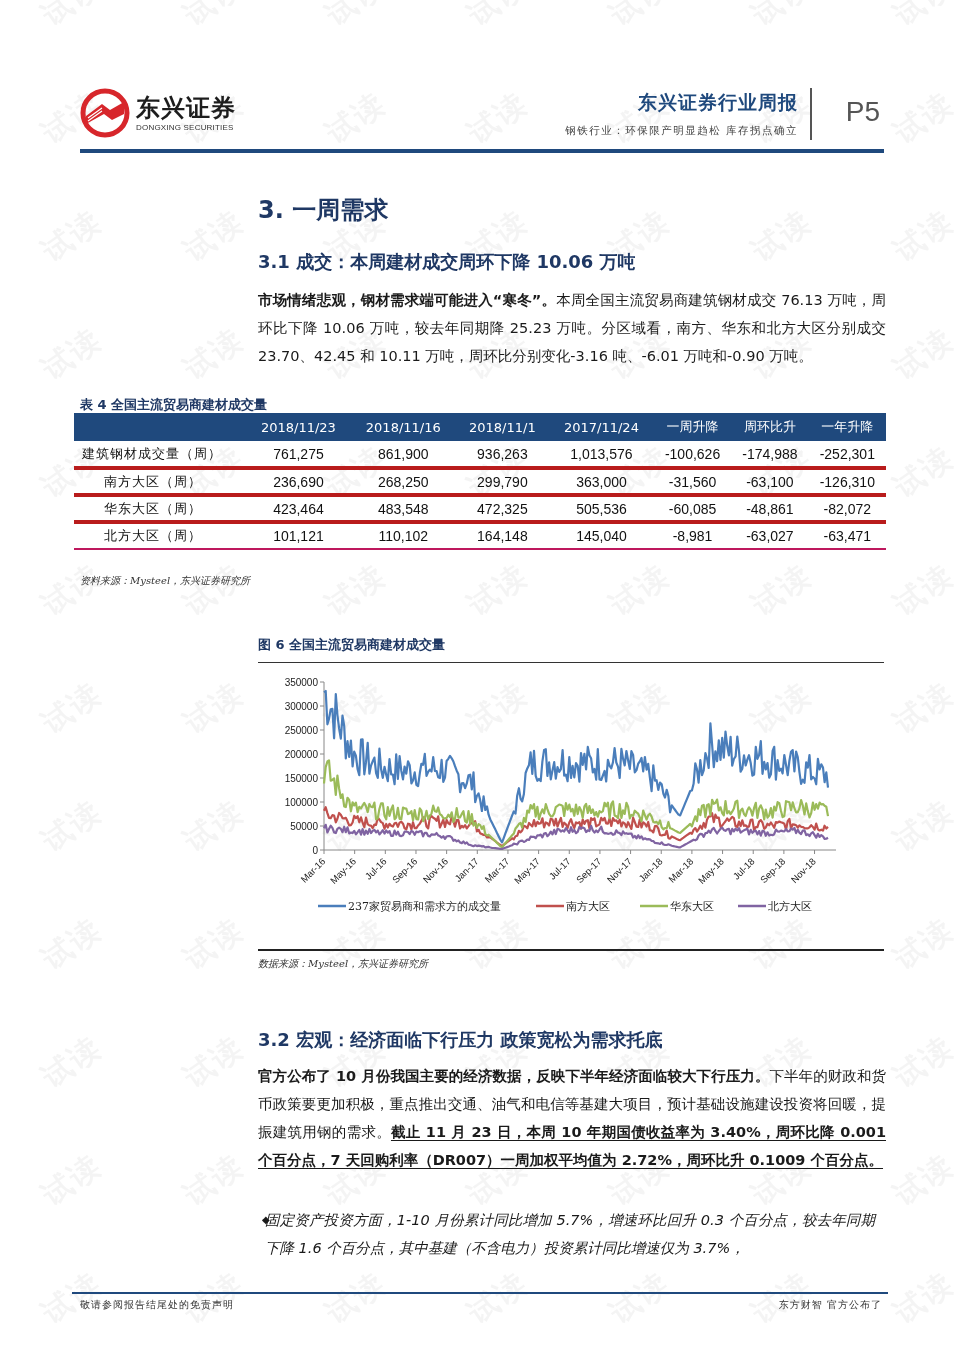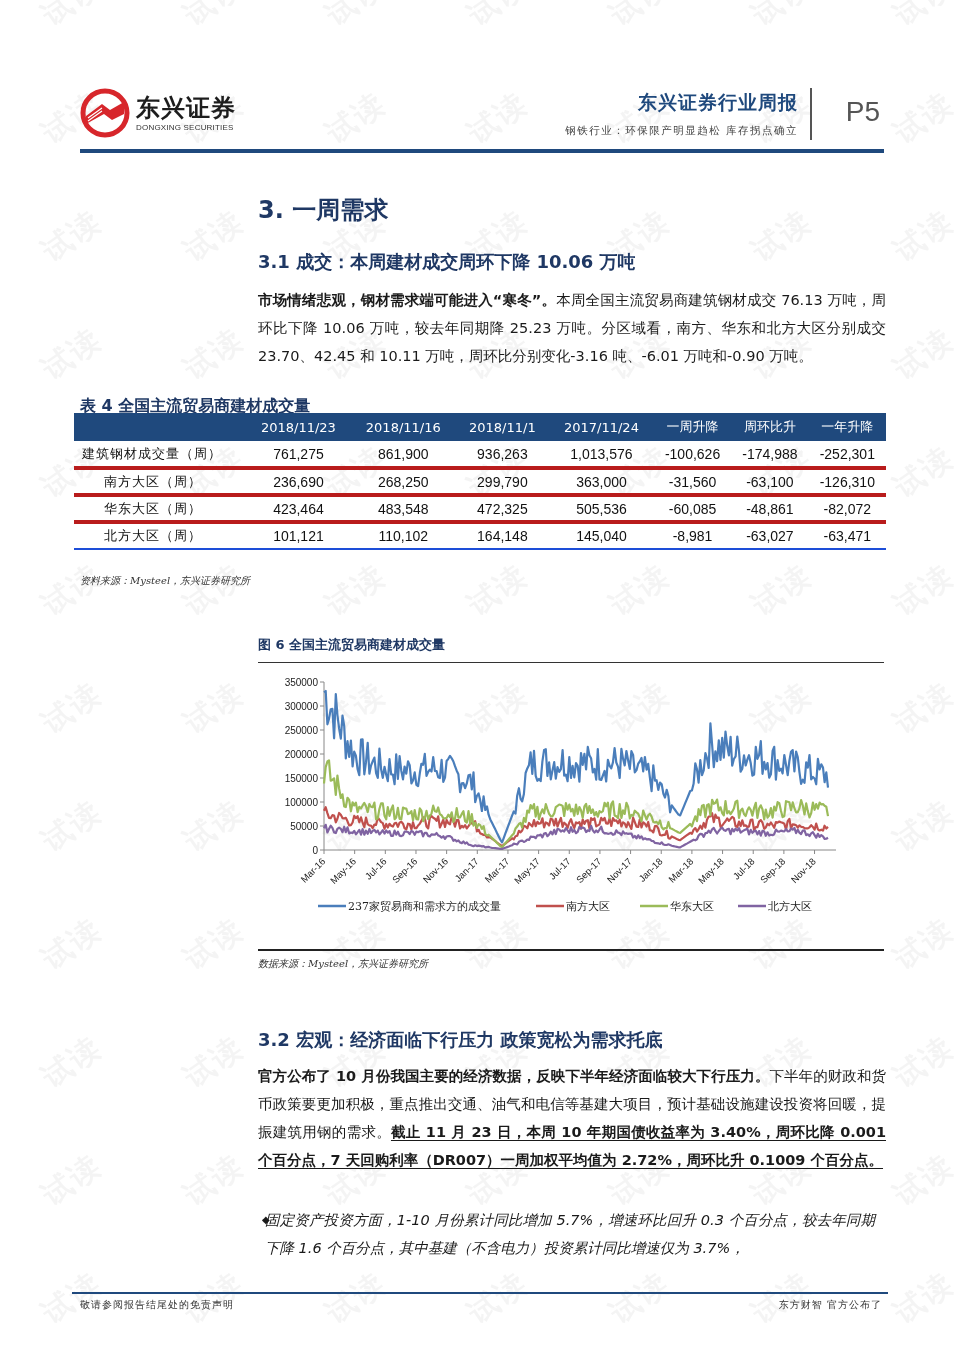--- a/index.html
+++ b/index.html
@@ -24,27 +24,27 @@
   .hdr-divider { position: absolute; right: 76px; top: 6px; width: 2px; height: 52px; background: #555; }
   .hdr-page { position: absolute; right: 8px; top: 14px; font-size: 28px; color: #555; font-family: "Liberation Sans", sans-serif; }
   .hdr-rule { position: absolute; left: 80px; top: 149px; width: 804px; height: 4px; background: #1f497d; }
   .h1 { position: absolute; left: 258px; top: 194px; font-size: 24px; font-weight: bold; color: #1f3864; }
   .h2 { position: absolute; left: 258px; font-size: 18px; font-weight: bold; color: #1f3864; }
   .para { position: absolute; left: 258px; width: 628px; font-size: 14.5px; line-height: 28px; color: #1a1a1a; text-align: justify; }
   .para b { font-weight: bold; }
   .ul { text-decoration: underline; font-weight: bold; text-underline-offset: 3px; }
 
   
-  .tbl-cap { position: absolute; left: 80px; top: 396px; font-size: 16px; font-weight: bold; color: #1f3864; }
+  .tbl-cap { position: absolute; left: 80px; top: 396px; font-size: 13px; font-weight: bold; color: #1f3864; }
   .tbl { position: absolute; left: 74px; top: 413px; width: 812px; border-collapse: collapse; font-size: 13.5px; }
   .tbl th { background: #1f497d; color: #ffffff; font-weight: normal; height: 28px; font-size: 13px; text-align: center; }
   .tbl td { height: 27px; text-align: center; border-bottom: 4px solid #b91c1c; color: #111; font-family: "Liberation Sans", sans-serif; font-size: 14px; }
   .tbl td.rl { text-align: left; padding-left: 8px; font-family: "DejaVu Serif", serif; font-size: 13px; letter-spacing: 1px; }
   .tbl td.rl.sub { padding-left: 30px; }
-  .tbl tr:last-child td { border-bottom: 2px solid #1d4ed8; }
+  .tbl tr:last-child td { border-bottom: 2px solid #be185d; }
   .src { position: absolute; font-size: 10px; font-style: italic; color: #333; font-family: "DejaVu Serif", serif; }
 
   
   .fig-cap { position: absolute; left: 258px; top: 636px; font-size: 13px; font-weight: bold; color: #1f3864; }
   .fig-rule { position: absolute; left: 258px; top: 662px; width: 626px; height: 1px; background: #333; }
   .chart-wrap { position: absolute; left: 258px; top: 672px; width: 626px; height: 250px; }
   .fig-bottom { position: absolute; left: 258px; top: 949px; width: 626px; height: 2px; background: #222; }
 
   
   .ftr-rule { position: absolute; left: 72px; top: 1292px; width: 816px; height: 2px; background: #1f497d; }

